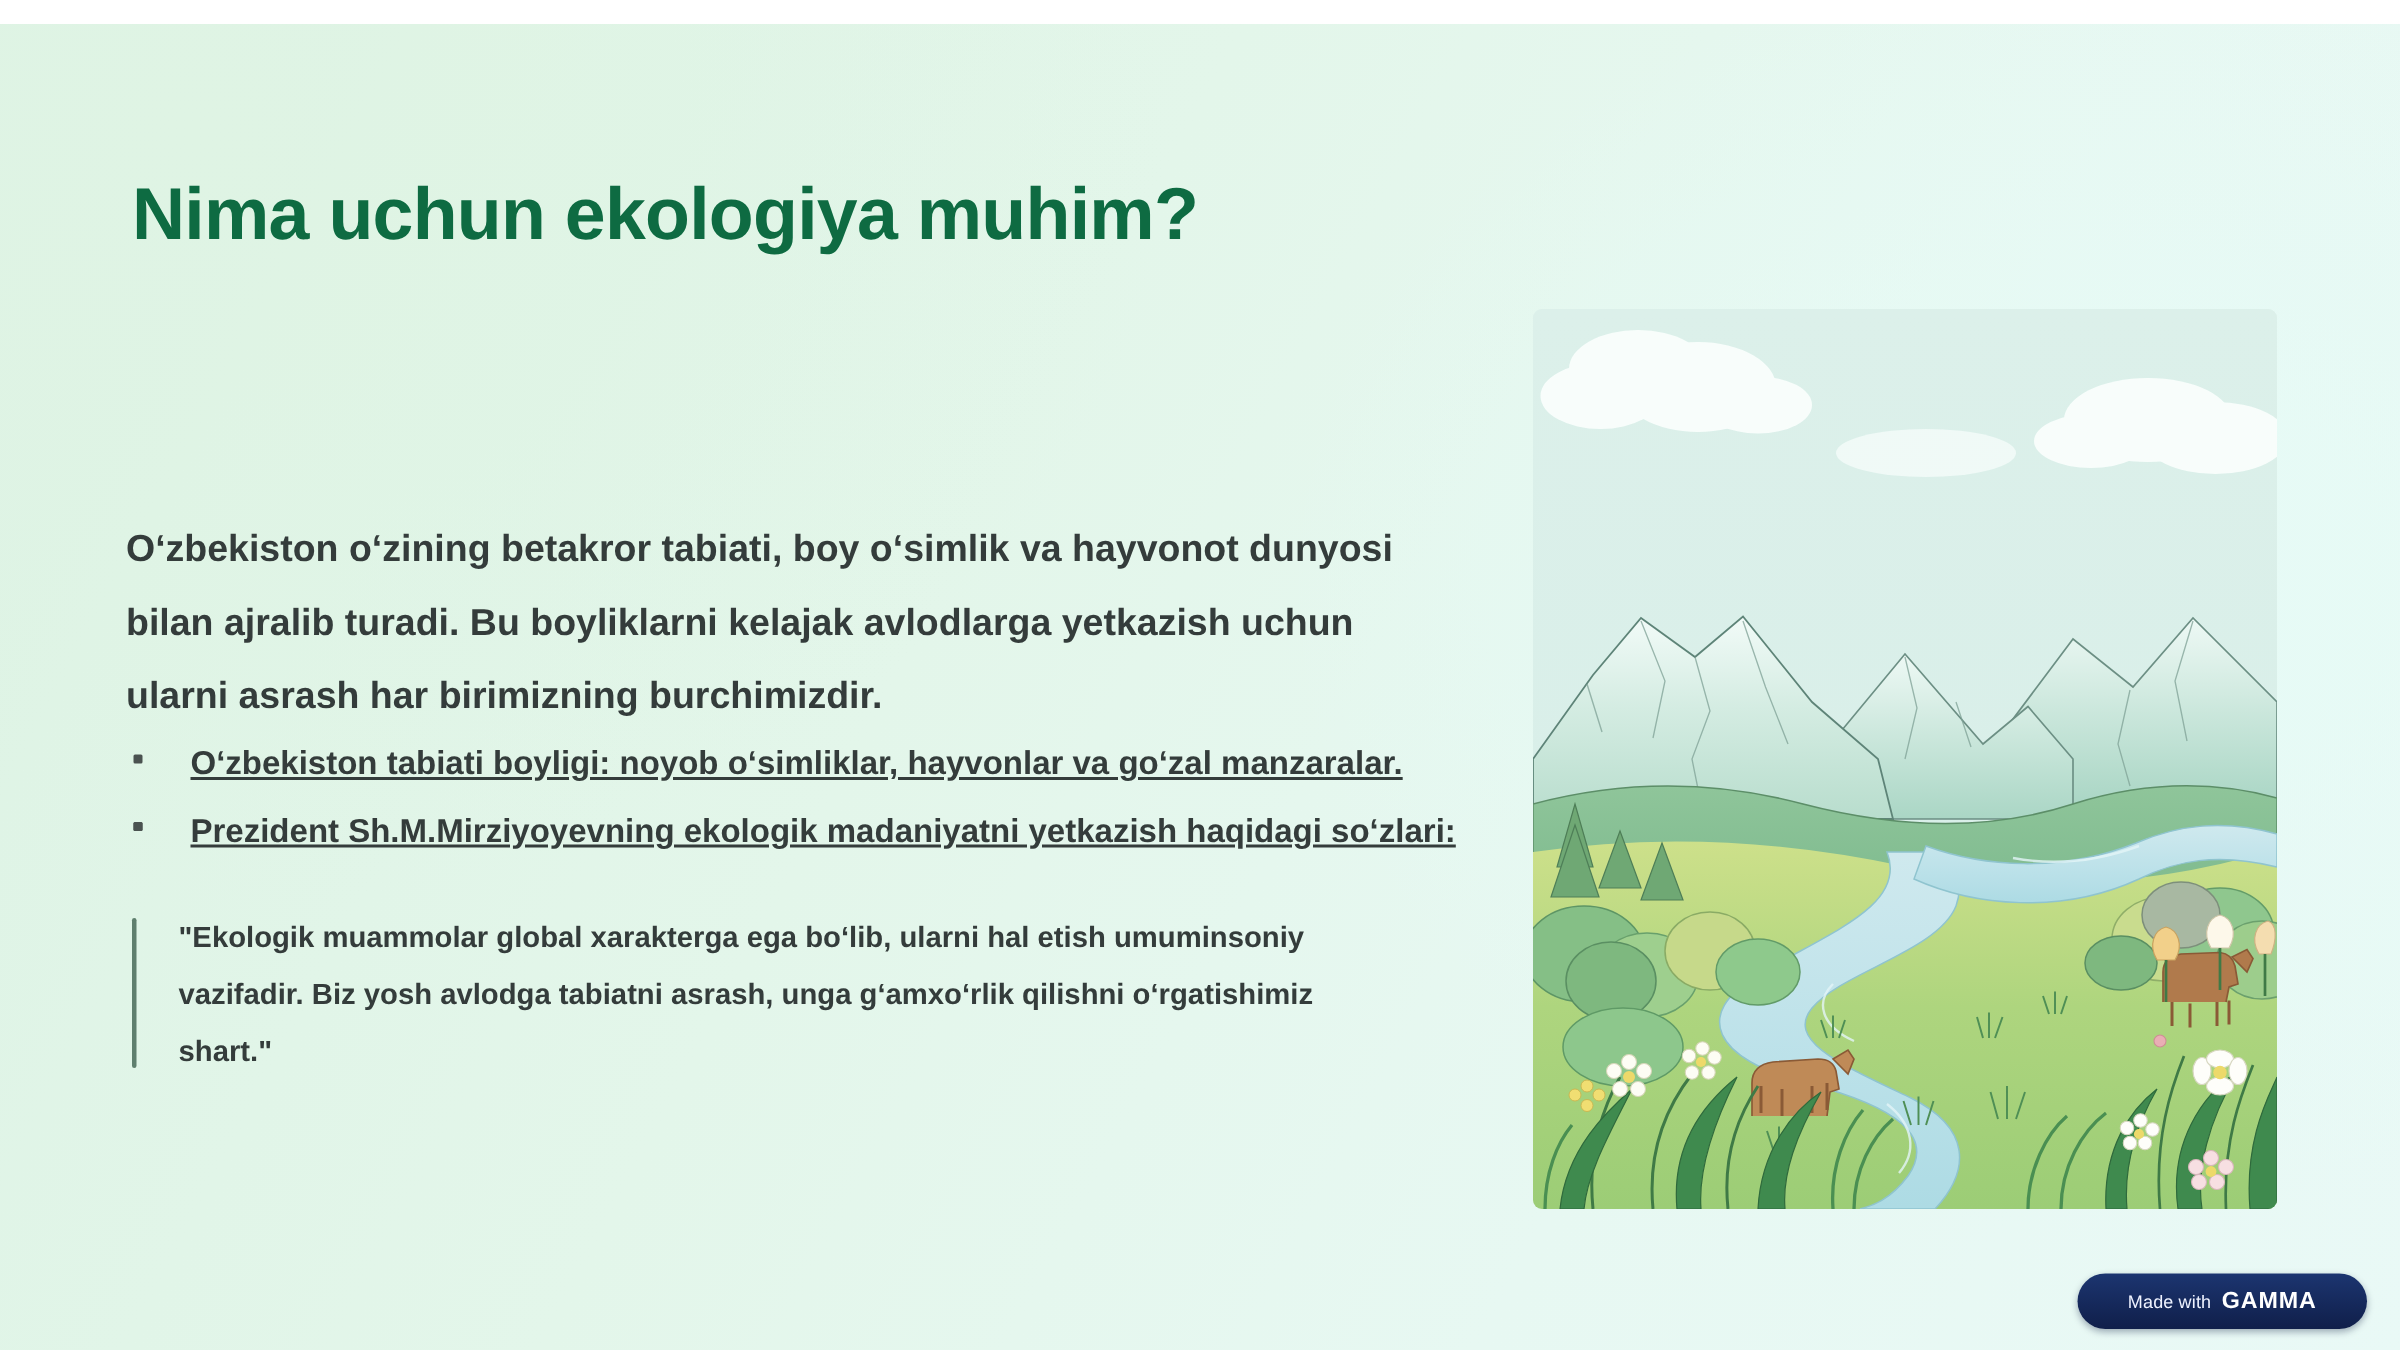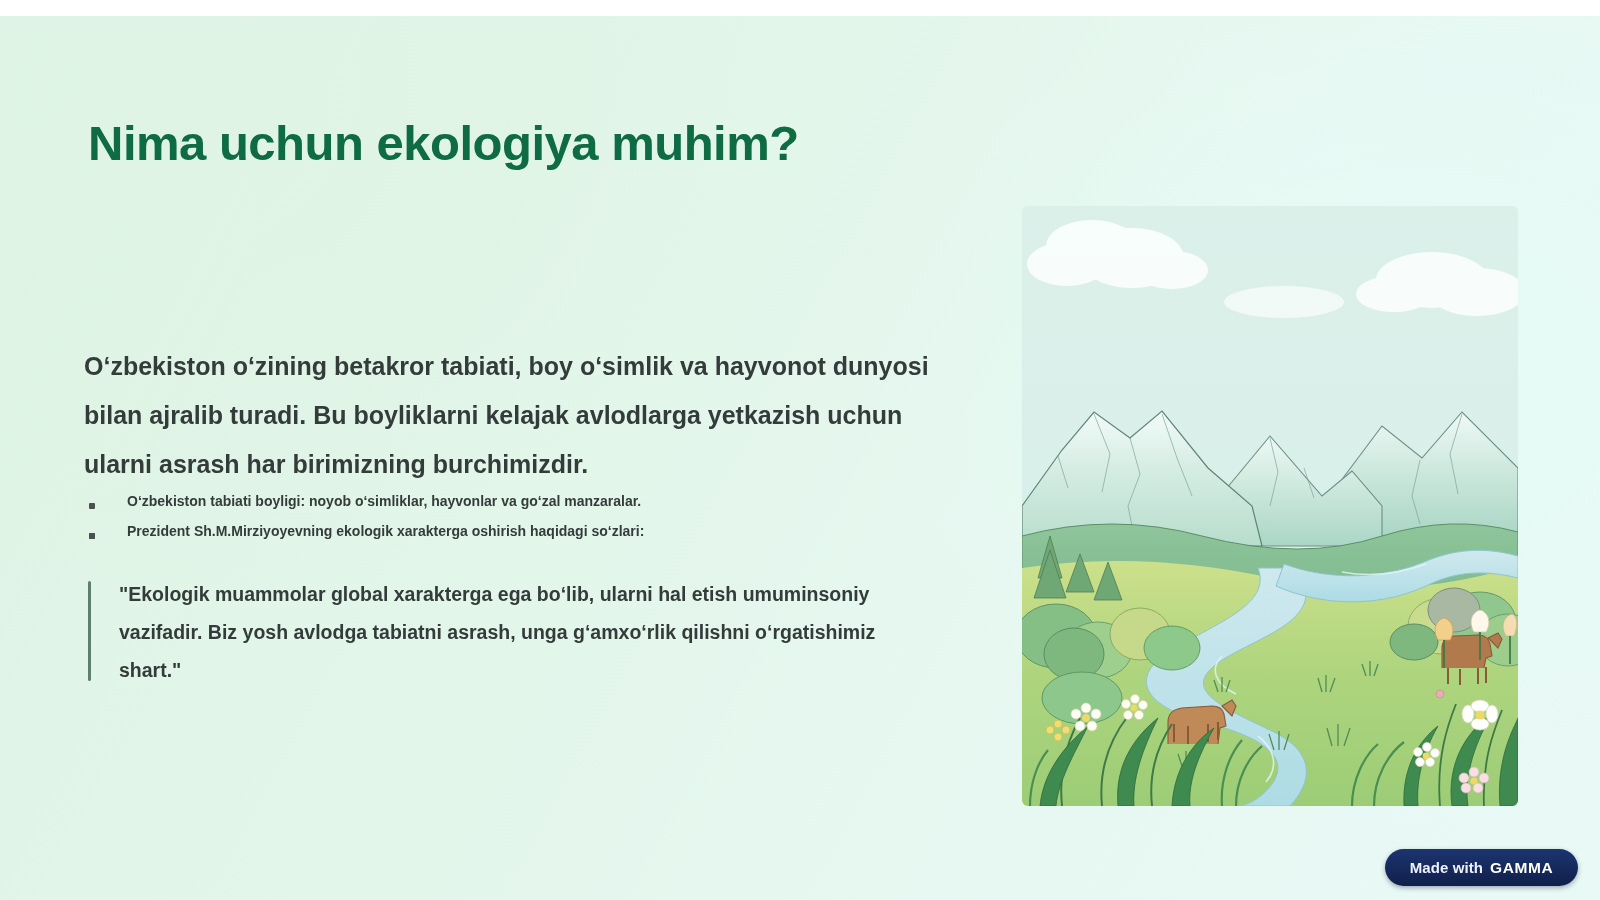--- a/index.html
+++ b/index.html
@@ -50,25 +50,26 @@
     margin: 0 0 0 0;
   }
   .bullets {
     list-style: none;
     margin: 0;
     padding: 0;
   }
   .bullets li {
     position: relative;
     padding-left: 43px;
-    font-size: 14px;
+    font-size: 22px;
     line-height: 1.95;
     font-weight: 700;
     color: #343c3b;
     margin-bottom: 2px;
+    text-decoration: underline;
   }
   .bullets li .bullet-dot {
     position: absolute;
     left: 5px;
     top: 15px;
     width: 6px;
     height: 6px;
     background: #4a5250;
     border-radius: 1px;
   }
@@ -120,22 +121,22 @@
     height: 37px;
     border-radius: 19px;
     background: linear-gradient(180deg, #1c3570 0%, #101f4a 100%);
     box-shadow: 0 2px 5px rgba(10,22,60,0.35);
     display: flex;
     align-items: center;
     justify-content: center;
     gap: 7px;
   }
   .gamma-badge .made-with {
-    font-size: 15px;
-    font-weight: 700;
+    font-size: 12px;
+    font-weight: 400;
     color: #eef2ff;
     letter-spacing: 0.1px;
   }
   .gamma-badge .gamma-word {
     font-size: 15.5px;
     font-weight: 700;
     color: #ffffff;
     letter-spacing: 0.6px;
   }
 </style>
@@ -153,21 +154,21 @@
     <ul class="bullets">
       <li>
         <span class="bullet-dot"></span>
         <span>O‘zbekiston tabiati boyligi: noyob o‘simliklar, hayvonlar va go‘zal manzaralar.</span>
       </li>
       <li>
         <span class="bullet-dot"></span>
       </li>
       <li>
         <span class="bullet-dot"></span>
-        <span>Prezident Sh.M.Mirziyoyevning ekologik xarakterga oshirish haqidagi so‘zlari:</span>
+        <span>Prezident Sh.M.Mirziyoyevning ekologik madaniyatni yetkazish haqidagi so‘zlari:</span>
       </li>
     </ul>
 
     <blockquote class="quote">
       <span class="quote-bar"></span>
       <span>"Ekologik muammolar global xarakterga ega bo‘lib, ularni hal etish umuminsoniy vazifadir. Biz yosh avlodga tabiatni asrash, unga g‘amxo‘rlik qilishni o‘rgatishimiz shart."</span>
     </blockquote>
 
   </div>
 

